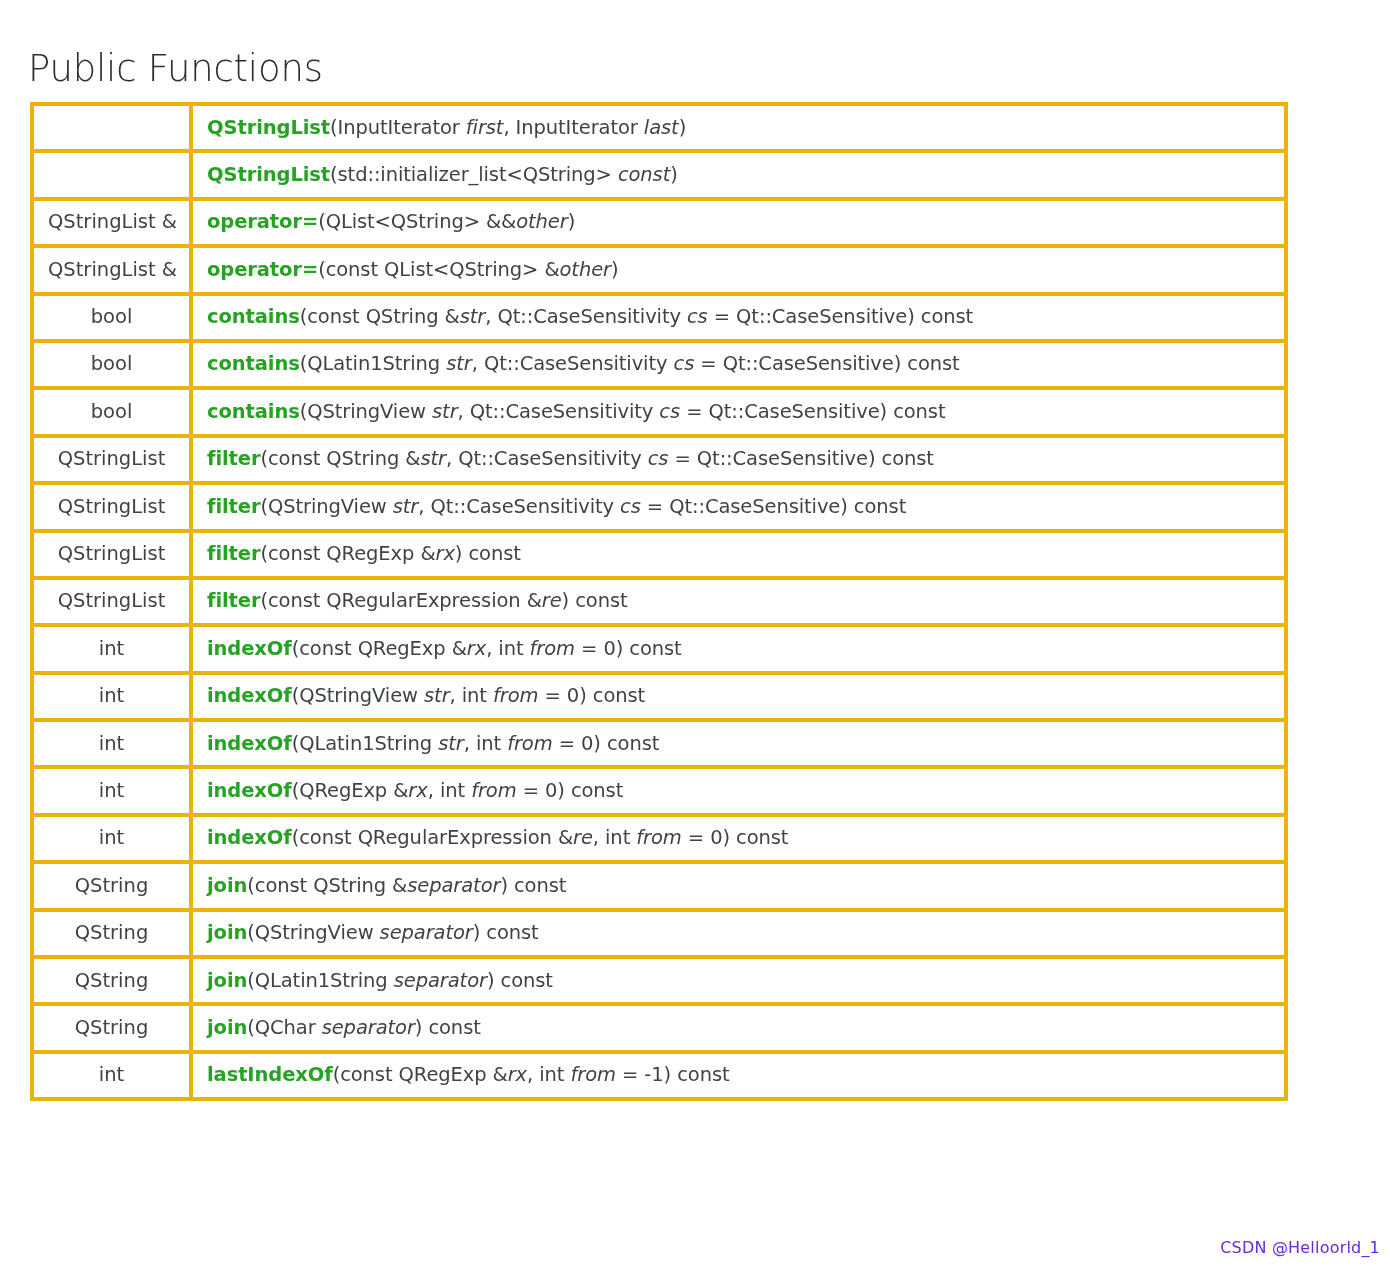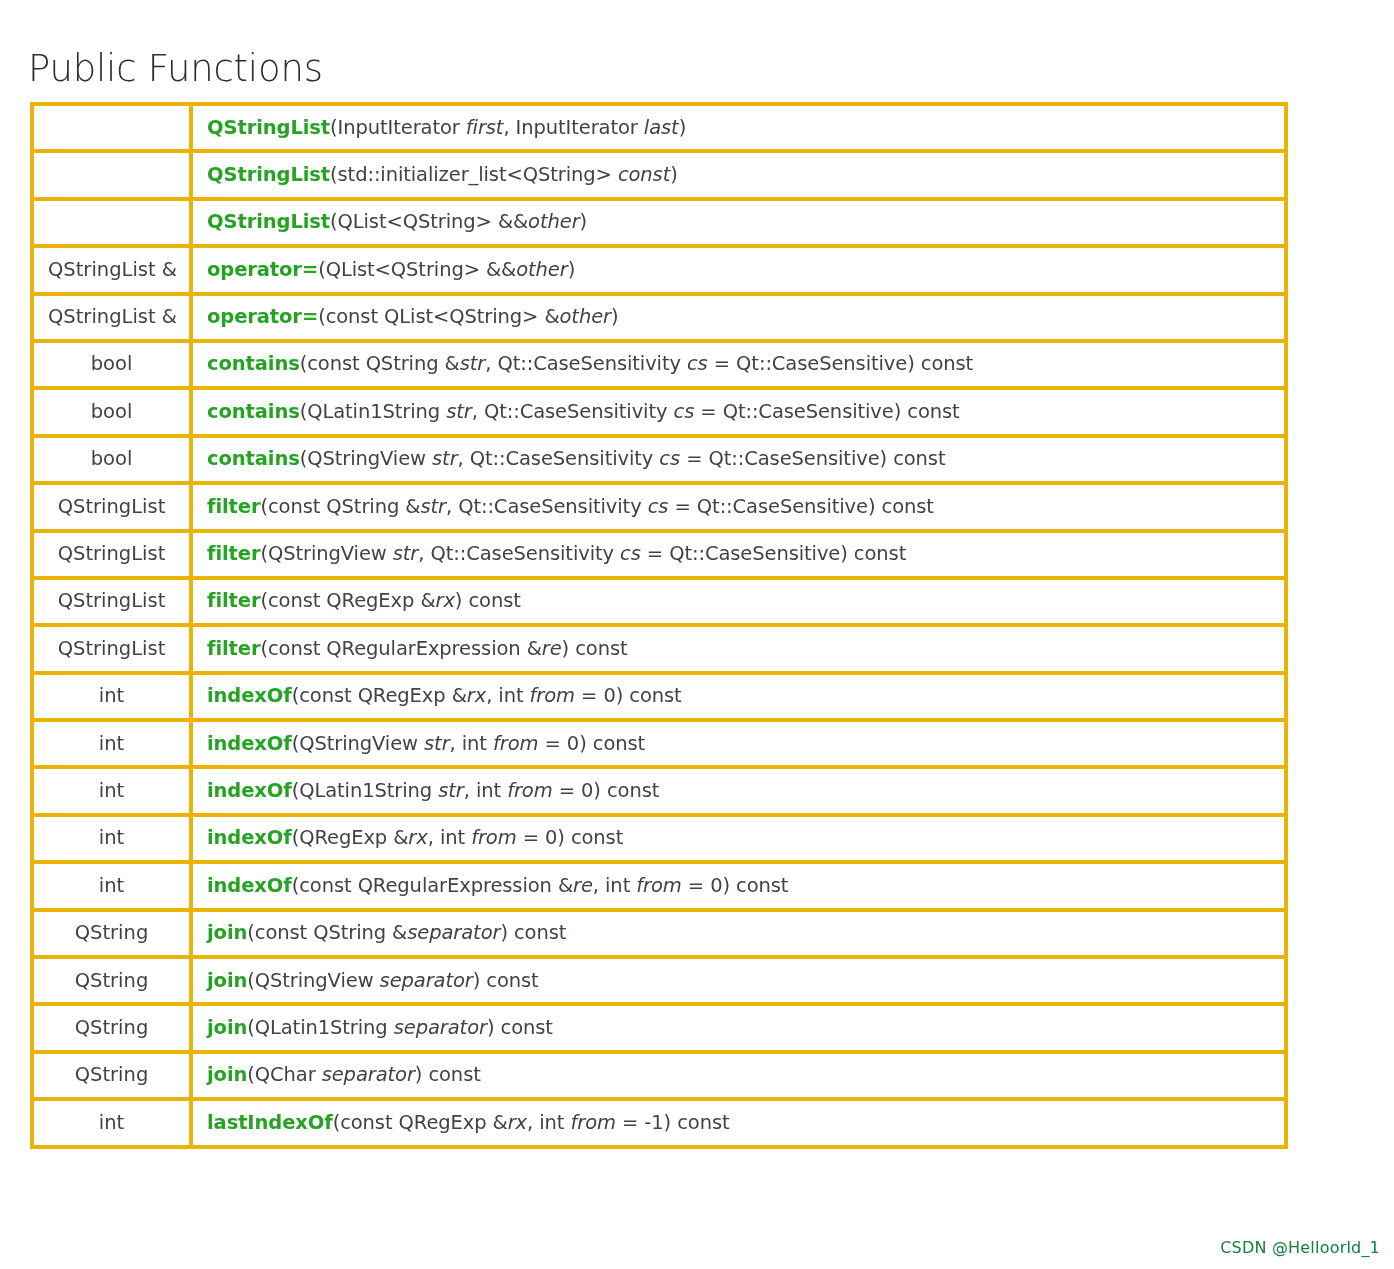--- a/index.html
+++ b/index.html
@@ -87,21 +87,21 @@
 
   .param {
     font-style: italic;
   }
 
   .watermark {
     position: absolute;
     right: 14px;
     bottom: 12px;
     font-size: 16px;
-    color: #15803d;
+    color: #6d28d9;
     font-family: "DejaVu Sans", "Liberation Sans", sans-serif;
     letter-spacing: 0.2px;
     white-space: nowrap;
     pointer-events: none;
   }
 </style>
 </head>
 <body>
 
 <div class="page">
@@ -117,24 +117,20 @@
       <tbody>
           <tr>
             <td class="ret"></td>
             <td class="sig"><a class="fname" href="#" style="color:#27a324;text-decoration:none;">QStringList</a><span>(InputIterator <em class="param">first</em>, InputIterator <em class="param">last</em>)</span></td>
           </tr>
           <tr>
             <td class="ret"></td>
             <td class="sig"><a class="fname" href="#" style="color:#27a324;text-decoration:none;">QStringList</a><span>(std::initializer_list&lt;QString&gt; <em class="param">const</em>)</span></td>
           </tr>
           <tr>
-            <td class="ret"></td>
-            <td class="sig"><a class="fname" href="#" style="color:#27a324;text-decoration:none;">QStringList</a><span>(QList&lt;QString&gt; &amp;&amp;<em class="param">other</em>)</span></td>
-          </tr>
-          <tr>
             <td class="ret">QStringList &amp;</td>
             <td class="sig"><a class="fname" href="#" style="color:#27a324;text-decoration:none;">operator=</a><span>(QList&lt;QString&gt; &amp;&amp;<em class="param">other</em>)</span></td>
           </tr>
           <tr>
             <td class="ret">QStringList &amp;</td>
             <td class="sig"><a class="fname" href="#" style="color:#27a324;text-decoration:none;">operator=</a><span>(const QList&lt;QString&gt; &amp;<em class="param">other</em>)</span></td>
           </tr>
           <tr>
             <td class="ret">bool</td>
             <td class="sig"><a class="fname" href="#" style="color:#27a324;text-decoration:none;">contains</a><span>(const QString &amp;<em class="param">str</em>, Qt::CaseSensitivity <em class="param">cs</em> = Qt::CaseSensitive) const</span></td>

